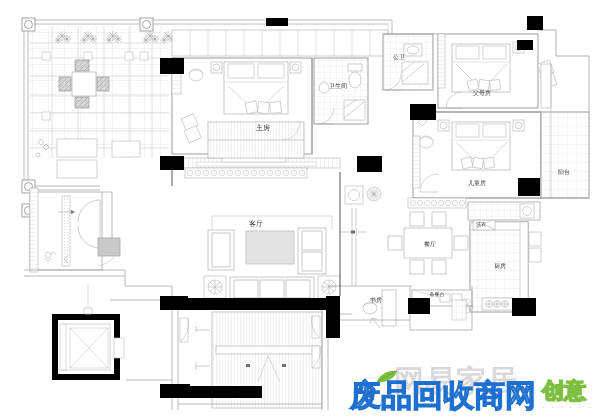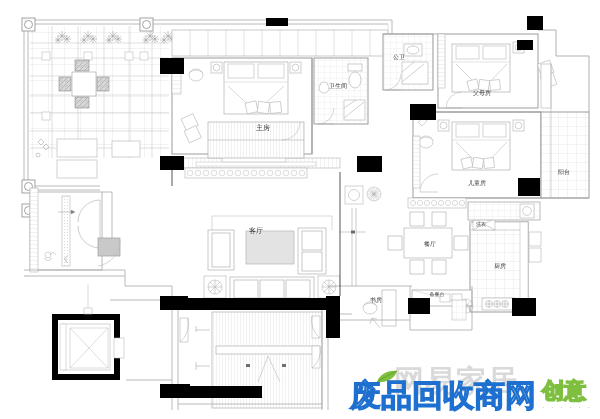--- a/index.html
+++ b/index.html
@@ -764,21 +764,21 @@
     </g>
 
   </svg>
 
   <div class="room-label rl-7" style="left:263px; top:128px;">主房</div>
   <div class="room-label rl-6" style="left:338px; top:86px;">卫生间</div>
   <div class="room-label rl-6" style="left:399px; top:57px;">公卫</div>
   <div class="room-label rl-6" style="left:482px; top:93px;">父母房</div>
   <div class="room-label rl-6" style="left:477px; top:183px;">儿童房</div>
   <div class="room-label rl-6" style="left:564px; top:172px;">阳台</div>
-  <div class="room-label rl-7" style="left:256px; top:231px;">客厅</div>
+  <div class="room-label rl-7" style="left:256px; top:224px;">客厅</div>
   <div class="room-label rl-6" style="left:430px; top:244px;">餐厅</div>
   <div class="room-label rl-6" style="left:500px; top:266px;">厨房</div>
   <div class="room-label rl-6" style="left:376px; top:300px;">书房</div>
   <div class="room-label rl-5" style="left:437px; top:294px;">备餐台</div>
   <div class="room-label rl-5" style="left:481px; top:224px;">洗衣</div>
 
   <div id="watermark">
     <div id="wm-gray">网易家居</div>
     <svg id="wm-leaf" viewBox="0 0 22 14">
       <path d="M1 12 C4 2, 16 0, 21 1 C19 9, 9 13, 1 12 Z" fill="#7fbf3f"></path>

